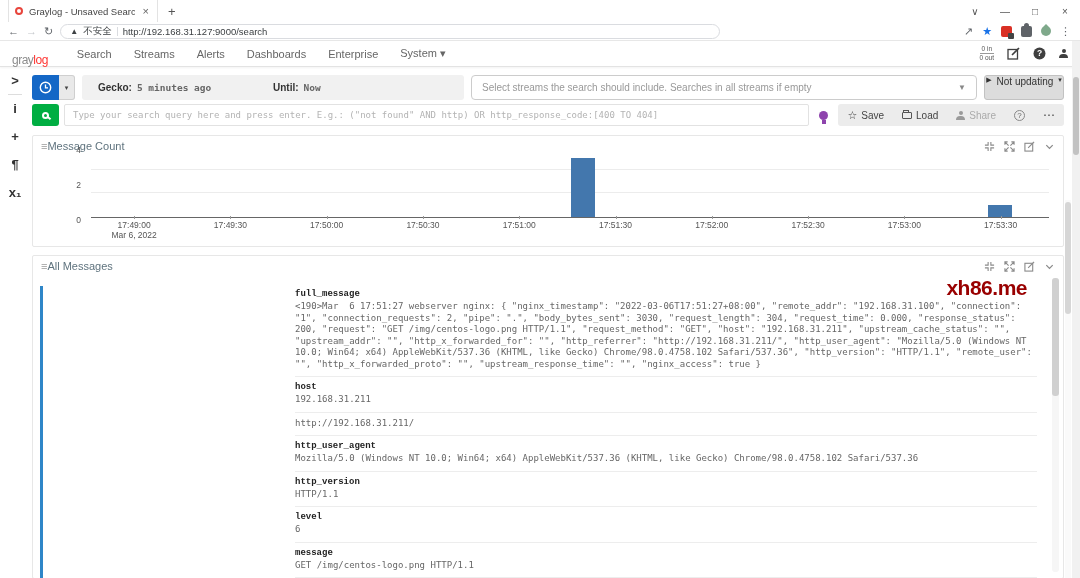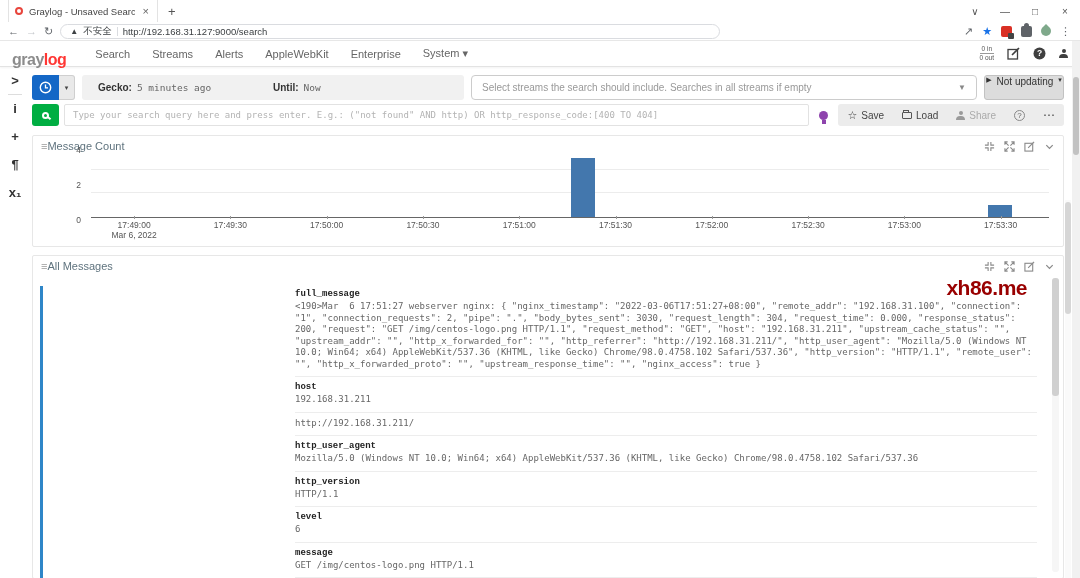--- a/index.html
+++ b/index.html
@@ -1,19 +1,19 @@
 <!DOCTYPE html>
 <html><head>
 <meta charset="utf-8">
 <style>
   * { margin:0; padding:0; box-sizing:border-box; }
   html,body { background:#fff; }
   .screen { position:relative; width:1080px; height:578px; overflow:hidden;
             font-family:"Liberation Sans", sans-serif; color:#333; background:#fff; }
-  .mono { font-family:"DejaVu Sans Mono", monospace; }
+  .mono { font-family:"DejaVu Sans Mono", monospace;font-weight:bold; }
 
   
   .tabstrip { height:22px; display:flex; align-items:stretch; background:#fff; }
   .tab { display:flex; align-items:center; gap:6px; width:150px; margin-left:8px;
          border-left:1px solid #e3e3e3; border-right:1px solid #e3e3e3;
          padding:0 6px; font-size:9.5px; color:#454545; }
   .favicon { width:8px; height:8px; border:2px solid #e8453c; border-radius:50%; flex:none; }
   .tab-title { flex:1; white-space:nowrap; overflow:hidden; }
   .tab-close { color:#666; font-size:11px; padding:0 2px; }
   .newtab { align-self:center; font-size:13px; color:#555; padding:0 10px; }
@@ -37,21 +37,21 @@
   .puzzle { width:11px; height:11px; background:#5f6368; border-radius:2px; position:relative; }
   .puzzle::before { content:""; position:absolute; top:-3px; left:3px; width:5px; height:5px;
                     background:#5f6368; border-radius:50%; }
   .extgreen { width:10px; height:10px; background:#7fa98b; border-radius:0 60% 60% 60%;
               transform:rotate(45deg); }
   .kebab { color:#5f6368; font-size:11px; letter-spacing:1px; }
 
   
   .gnav { height:26px; display:flex; align-items:center; padding:0 12px;
           border-bottom:1px solid #e3e3e3; box-shadow:0 1px 2px rgba(0,0,0,.05); background:#fff; }
-  .logo { font-size:16px; font-weight:bold; letter-spacing:-.5px; margin-right:18px;margin-top:13px; }
+  .logo { font-size:12px; font-weight:normal; letter-spacing:-.5px; margin-right:18px;margin-top:13px; }
   .logo .lg1 { color:#8c8c8c; } .logo .lg2 { color:#ff3633; }
   .gnav-item { font-size:11px; color:#666; padding:0 11px; cursor:default; white-space:nowrap; }
   .gnav-right { margin-left:auto; display:flex; align-items:center; gap:13px; }
   .thru { font-size:6.5px; color:#555; text-align:center; line-height:8px; }
   .thru .t1 { border-bottom:1px solid #999; padding:0 1px; }
   .gico { display:inline-flex; }
 
   
   .content { display:flex; height:511px; }
   .rail { width:30px; flex:none; display:flex; flex-direction:column; align-items:center;
@@ -191,21 +191,21 @@
       <span class="kebab">⋮</span>
     </div>
   </div>
 
   <div class="gnav">
     <span class="logo"><span class="lg1">gray</span><span class="lg2">log</span></span>
     <div id="gnav-items" style="display:flex;align-items:center;">
         <span class="gnav-item">Search</span>
         <span class="gnav-item">Streams</span>
         <span class="gnav-item">Alerts</span>
-        <span class="gnav-item">AppleWebKit</span>
+        <span class="gnav-item">Dashboards</span>
         <span class="gnav-item">Enterprise</span>
         <span class="gnav-item">System ▾</span>
       </div>
     <div class="gnav-right">
       <div class="thru">
         <div class="t1">0 in</div>
         <div>0 out</div>
       </div>
       <span class="gico">
         <svg width="13" height="13" viewBox="0 0 13 13">

